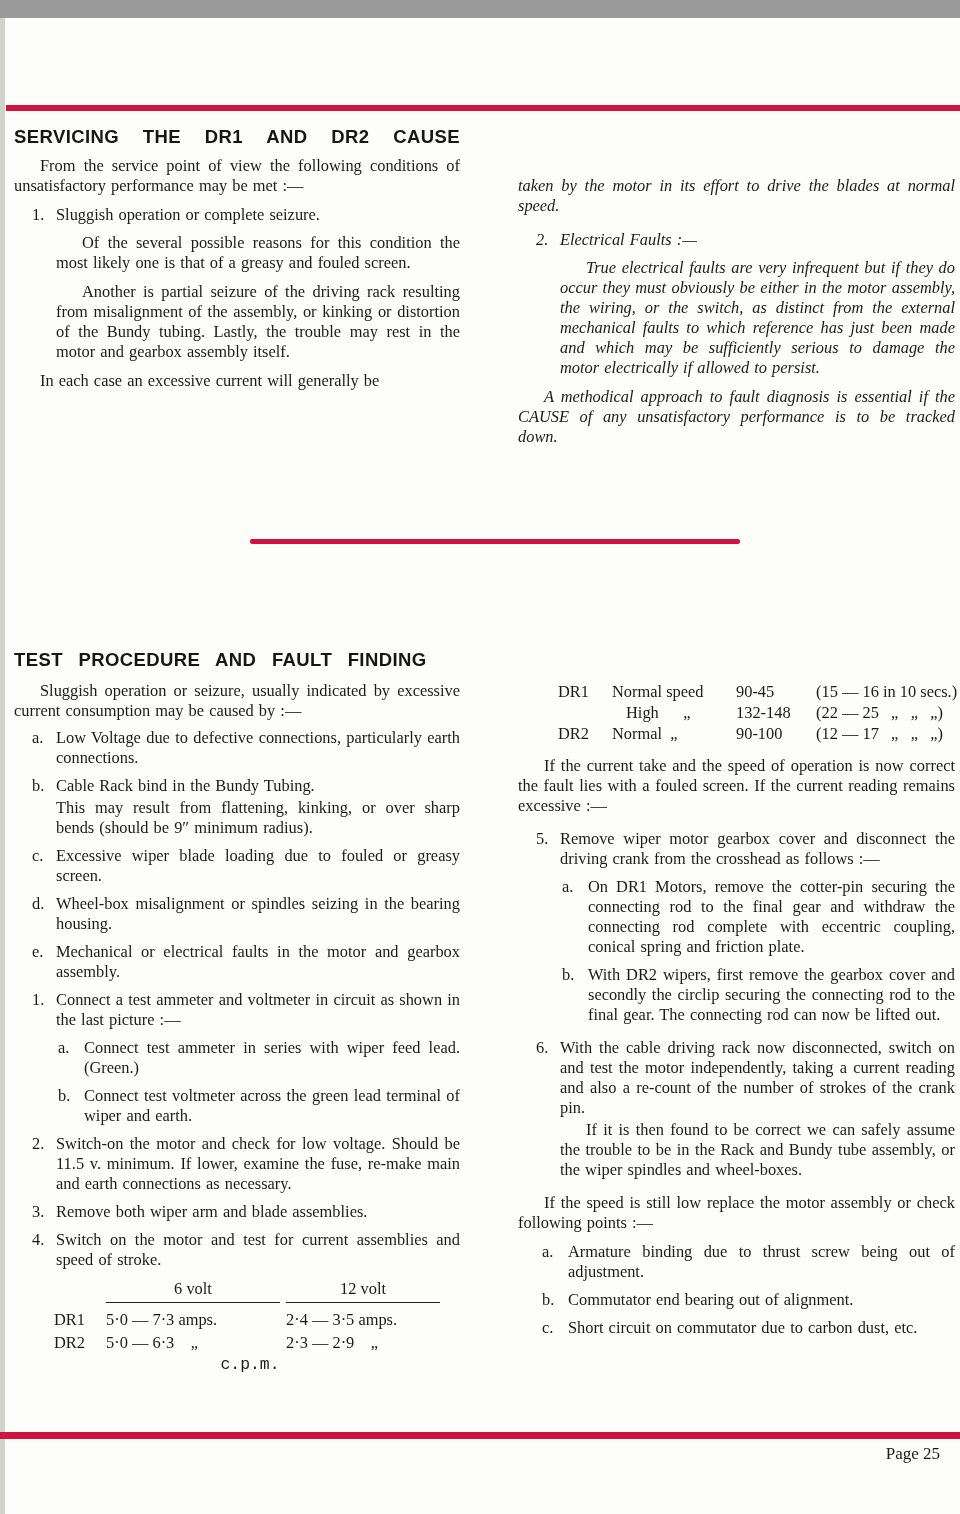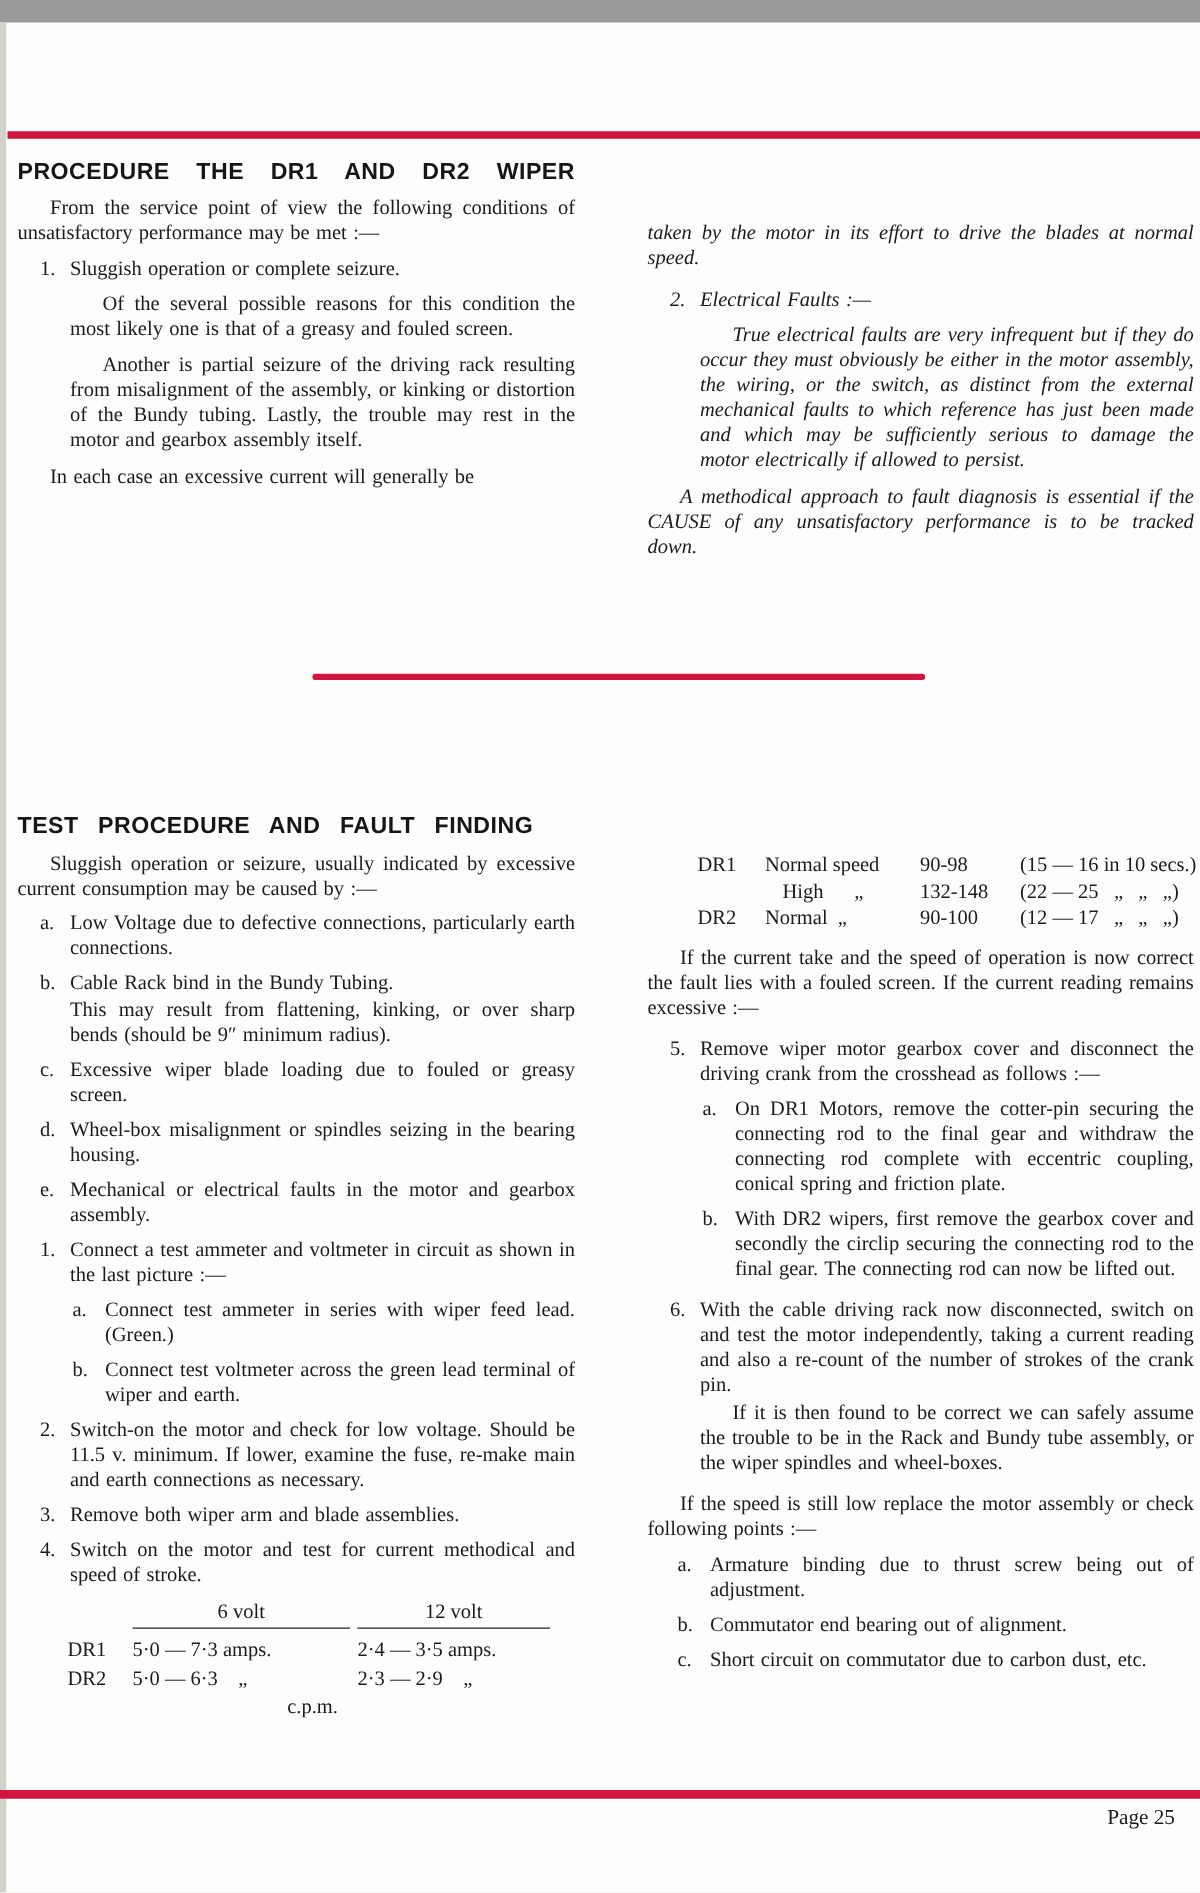--- a/index.html
+++ b/index.html
@@ -44,40 +44,40 @@
   .subitem { margin-left: 44px; }
   .subitem > .lbl { flex: 0 0 26px; }
   .itxt p { text-indent: 26px; margin: 0; }
   .itxt p + p { margin-top: 2px; }
   .itxt .cont { text-indent: 0; }
 
   .current-table { margin: 6px 0 0 40px; font-size: 16.4px; line-height: 21px; width: 392px;
     display: grid; grid-template-columns: 52px 180px 160px; }
   .ct-h { text-align: center; border-bottom: 1.5px solid #222; padding: 0 8px 3px 8px; margin: 0 6px 4px 0; }
   .ct-cell { white-space: pre; padding-top: 2px; }
-  .ct-footer { grid-column: 1 / 4; text-align: center; padding-top: 1px; }
+  .ct-footer { grid-column: 1 / 4; text-align: center; padding-top: 1px; font-family: Liberation Mono, monospace; }
 
   .speed-table { margin: 0 0 12px 40px; font-size: 16.4px; line-height: 21px;
     display: grid; grid-template-columns: 54px 124px 80px auto; }
   .speed-table span { white-space: pre; }
 
   .page-number { position: absolute; top: 1444px; right: 20px; font-size: 17px; color: #1b1b1b; }
 </style>
 </head>
 <body>
 
 <div class="page">
   <div class="top-gray-bar"></div>
   <div class="left-edge"></div>
   <div class="rule rule-top"></div>
 
   <section class="sec sec1">
     <div class="col col-left">
       <h1>
-        <div class="h1-line1">PROCEDURE THE DR1 AND DR2 WIPER</div>
+        <div class="h1-line1">SERVICING THE DR1 AND DR2 CAUSE</div>
       </h1>
       <p>From the service point of view the following conditions of unsatisfactory performance may be met :—</p>
       <div class="item">
         <span class="lbl">1.</span>
         <span class="itxt">Sluggish operation or complete seizure.</span>
       </div>
       <p class="block">Of the several possible reasons for this condition the most likely one is that of a greasy and fouled screen.</p>
       <p class="block">Another is partial seizure of the driving rack resulting from misalignment of the assembly, or kinking or distortion of the Bundy tubing. Lastly, the trouble may rest in the motor and gearbox assembly itself.</p>
       <p>In each case an excessive current will generally be</p>
     </div>
@@ -139,21 +139,21 @@
       <div class="item">
         <span class="lbl">2.</span>
         <span class="itxt">Switch-on the motor and check for low voltage. Should be 11.5 v. minimum.  If lower, examine the fuse, re-make main and earth connections as necessary.</span>
       </div>
       <div class="item">
         <span class="lbl">3.</span>
         <span class="itxt">Remove both wiper arm and blade assemblies.</span>
       </div>
       <div class="item">
         <span class="lbl">4.</span>
-        <span class="itxt">Switch on the motor and test for current methodical and speed of stroke.</span>
+        <span class="itxt">Switch on the motor and test for current assemblies and speed of stroke.</span>
       </div>
 
       <div class="current-table">
         <span></span>
         <span class="ct-h">6 volt</span>
         <span class="ct-h">12 volt</span>
 
         <span class="ct-cell">DR1</span>
         <span class="ct-cell">5·0 — 7·3 amps.</span>
         <span class="ct-cell">2·4 — 3·5 amps.</span>
@@ -163,21 +163,21 @@
         <span class="ct-cell">2·3 — 2·9    „</span>
 
         <span class="ct-footer">c.p.m.</span>
       </div>
     </div>
 
     <div class="col col-right">
       <div class="speed-table">
         <span>DR1</span>
         <span>Normal speed</span>
-        <span>90-98</span>
+        <span>90-45</span>
         <span>(15 — 16 in 10 secs.)</span>
 
         <span></span>
         <span style="padding-left:14px">High      „</span>
         <span>132-148</span>
         <span>(22 — 25   „   „   „)</span>
 
         <span>DR2</span>
         <span>Normal  „</span>
         <span>90-100</span>

